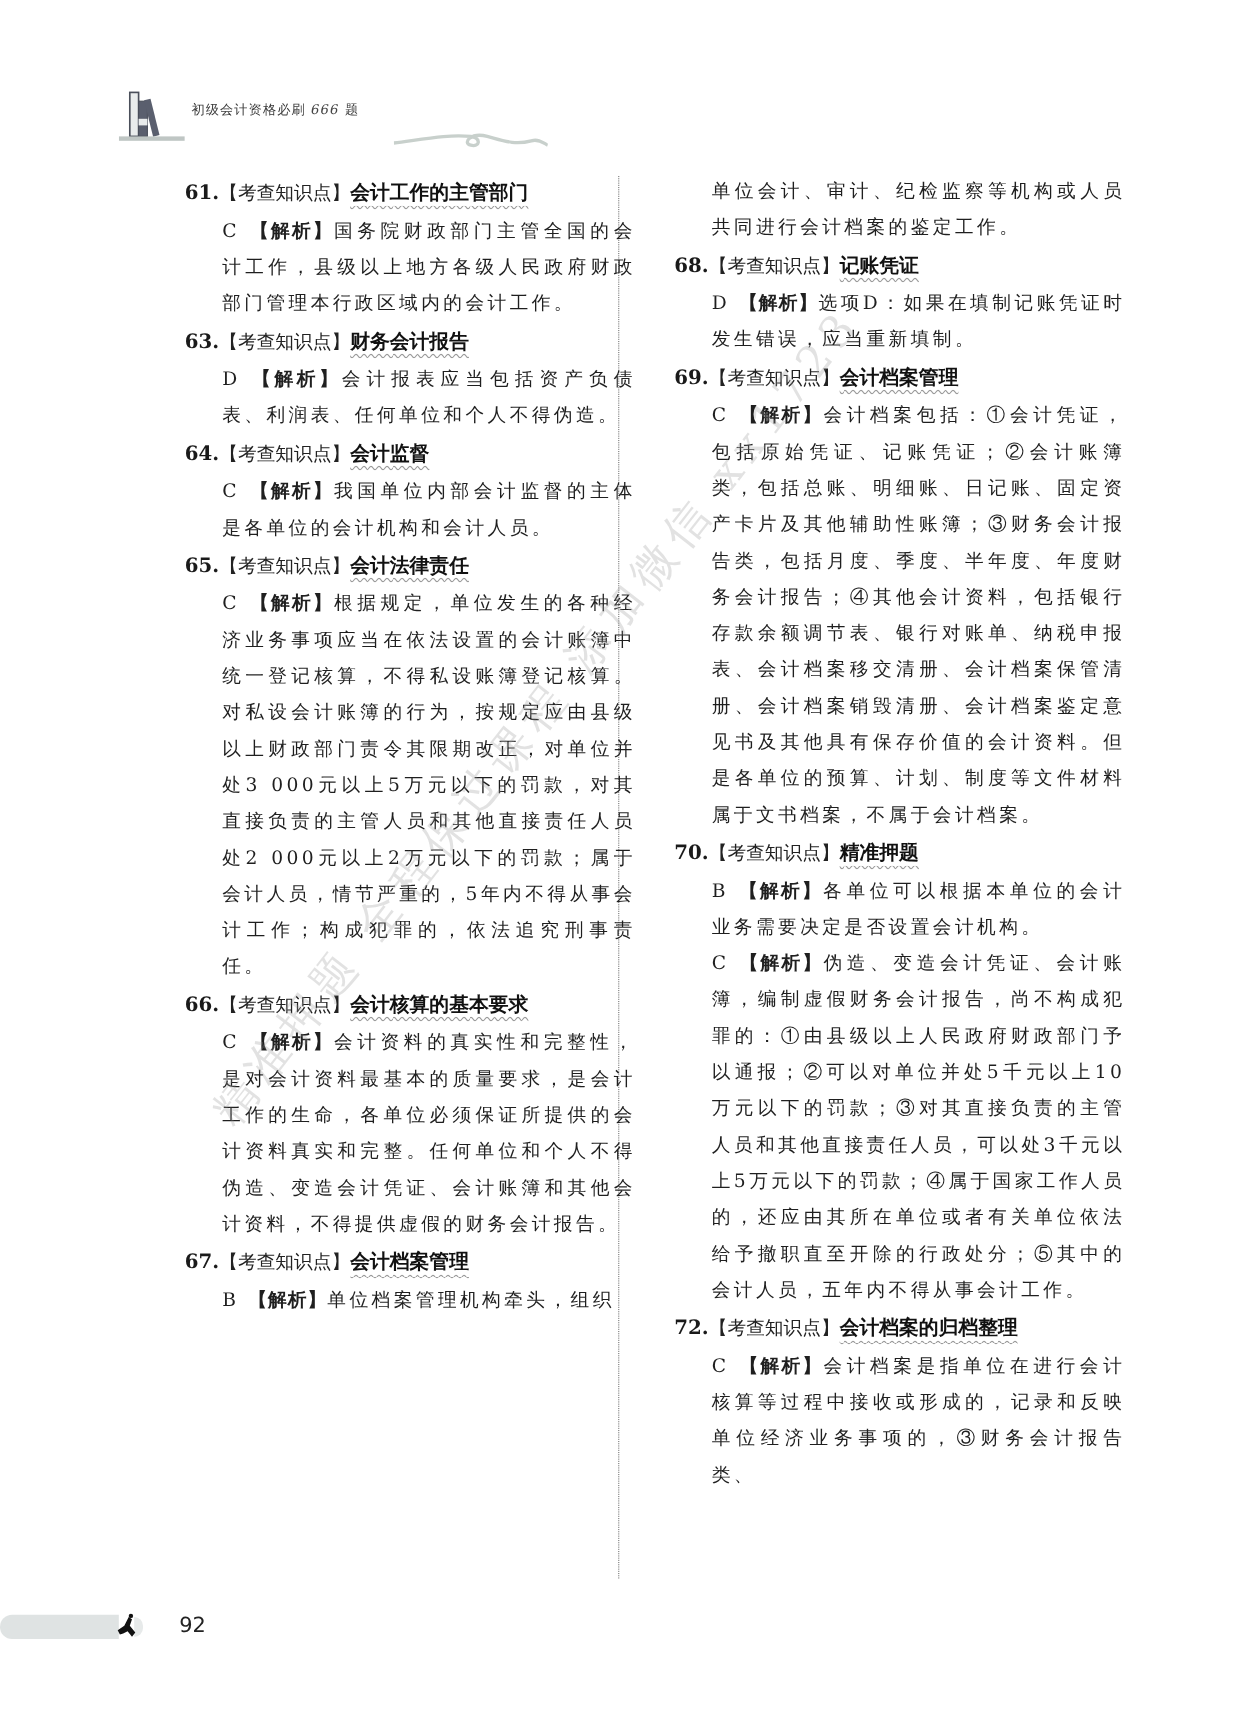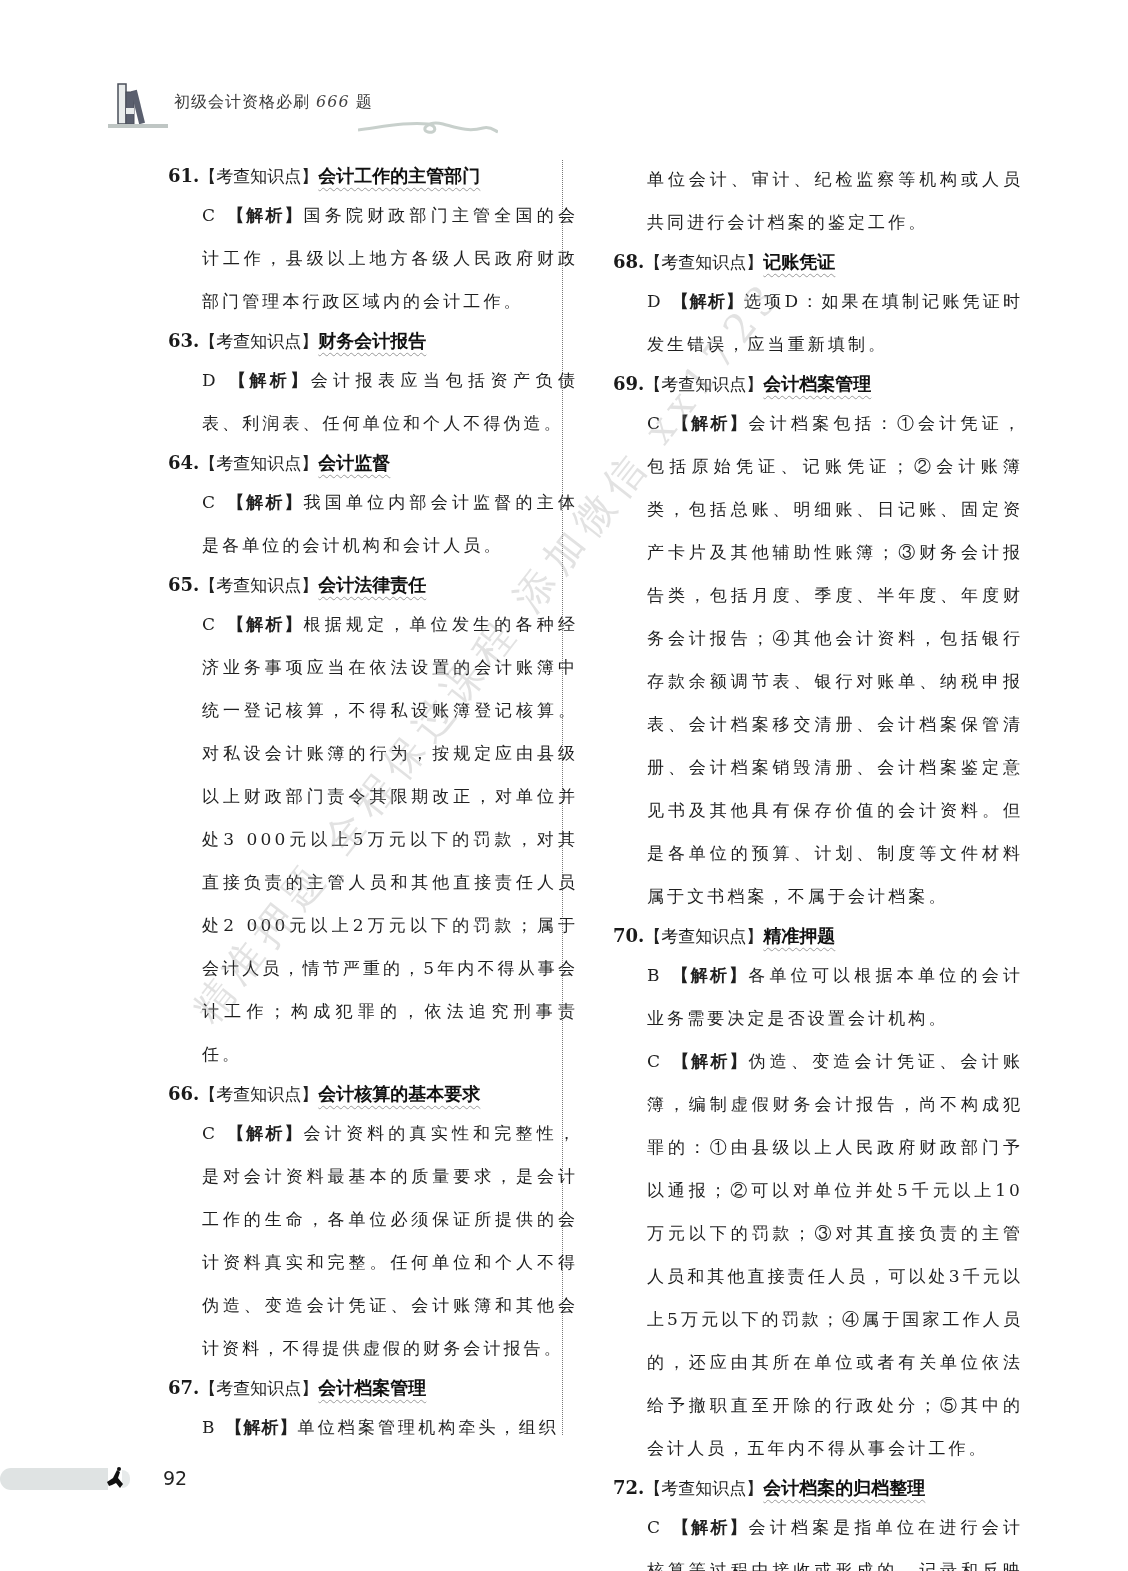--- a/index.html
+++ b/index.html
@@ -4,41 +4,41 @@
 <style>
   html, body { margin: 0; padding: 0; }
   body {
     width: 1128px; height: 1571px; background: #ffffff; position: relative; overflow: hidden;
     font-family: "DejaVu Serif", "Liberation Serif", serif; color: #1a1a1a;
   }
   .header { position: absolute; left: 108px; top: 82px; width: 390px; height: 60px; }
   .books { position: absolute; left: 0; top: 0; width: 60px; height: 52px; }
   .header-title {
     position: absolute; left: 66px; top: 10px; font-family: "DejaVu Sans", sans-serif;
-    font-size: 16px; color: #3a3a3a; letter-spacing: 1px; white-space: nowrap;
+    font-size: 12px; color: #3a3a3a; letter-spacing: 1px; white-space: nowrap;
   }
   .header-title .num { font-style: italic; font-family: "DejaVu Serif", serif; color: #444; }
   .swirl { position: absolute; left: 250px; top: 30px; width: 140px; height: 26px; }
 
   .col { position: absolute; top: 158px; width: 410px; margin-left: 34px; }
   .col.left { left: 134px; }
   .col.right { left: 579px; }
   .divider {
     position: absolute; left: 562px; top: 160px; height: 1275px; width: 0;
     border-left: 1px dotted #777;
   }
   .q-head { height: 36px; line-height: 36px; font-size: 18px; white-space: nowrap; font-family: "DejaVu Sans", sans-serif; }
   .q-num { font-family: "DejaVu Serif", serif; font-weight: bold; font-size: 18px; }
   .q-tag { font-size: 17px; color: #222; }
   .q-topic {
     font-weight: bold; font-size: 18px; color: #111;
     text-decoration: underline wavy #9a9a9a; text-decoration-thickness: 1px; text-underline-offset: 5px;
   }
   .q-body {
-    padding-left: 34px; font-size: 17px; line-height: 43px; letter-spacing: 3.1px;
+    padding-left: 34px; font-size: 17px; line-height: 33px; letter-spacing: 3.1px;
     text-align: justify; color: #1f1f1f;
   }
   .q-ans { font-family: "DejaVu Serif", serif; margin-right: 8px; }
   .q-jx { font-family: "DejaVu Sans", sans-serif; font-weight: bold; letter-spacing: 1px; }
 
   .footer { position: absolute; left: 0; top: 1466px; width: 200px; height: 28px; }
   .footer-bar { position: absolute; left: 0; top: 2px; width: 108px; height: 22px; background: #dfe3e3; border-radius: 11px 0 0 11px; }
   .footer-cap { position: absolute; left: 122px; top: 4px; width: 8px; height: 18px; background: #e7eaea; border-radius: 0 9px 9px 0; }
   .footer-icon { position: absolute; left: 103px; top: 0px; width: 24px; height: 26px; }
   .page-number { position: absolute; left: 136px; top: 1px; font-family: "DejaVu Sans", sans-serif; font-size: 19px; color: #222; margin-left: 27px; }

